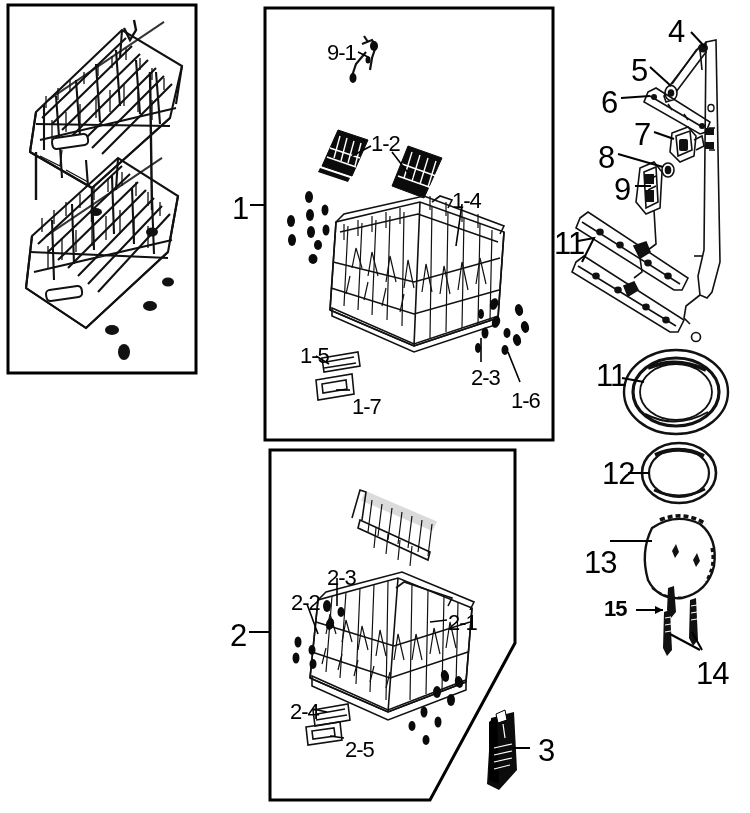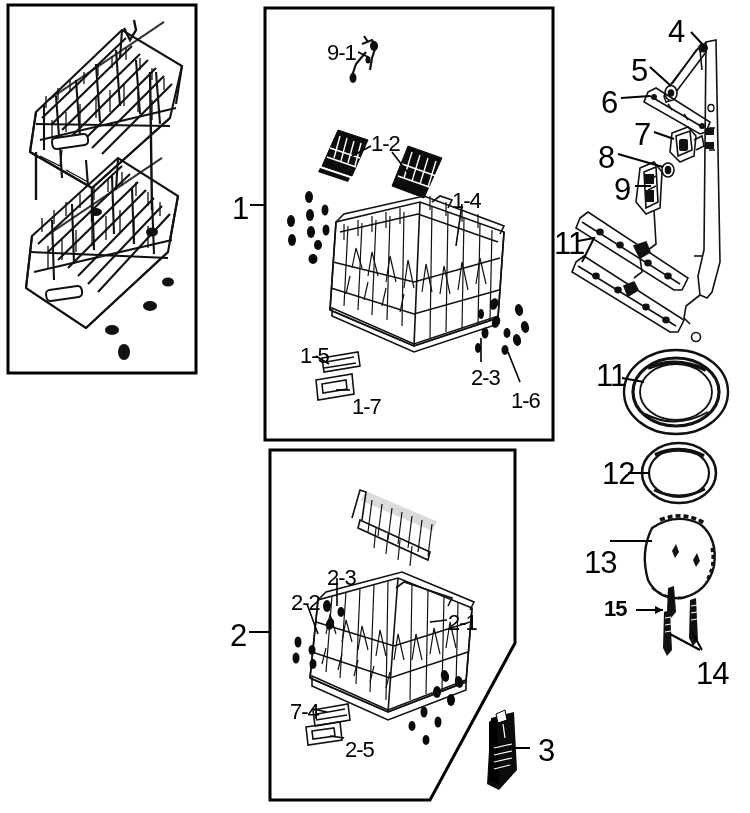--- a/index.html
+++ b/index.html
@@ -489,17 +489,17 @@
     <span class="lbl lbl-sub" style="left:327px;top:42px;">9-1</span>
     <span class="lbl lbl-sub" style="left:371px;top:133px;">1-2</span>
     <span class="lbl lbl-sub" style="left:471px;top:367px;">2-3</span>
     <span class="lbl lbl-sub" style="left:452px;top:190px;">1-4</span>
     <span class="lbl lbl-sub" style="left:300px;top:345px;">1-5</span>
     <span class="lbl lbl-sub" style="left:511px;top:390px;">1-6</span>
     <span class="lbl lbl-sub" style="left:352px;top:396px;">1-7</span>
     <span class="lbl lbl-sub" style="left:448px;top:612px;">2-1</span>
     <span class="lbl lbl-sub" style="left:291px;top:592px;">2-2</span>
     <span class="lbl lbl-sub" style="left:327px;top:567px;">2-3</span>
-    <span class="lbl lbl-sub" style="left:290px;top:701px;">7-4</span>
+    <span class="lbl lbl-sub" style="left:290px;top:701px;">2-4</span>
     <span class="lbl lbl-sub" style="left:345px;top:731px;margin-top:8px;">2-5</span>
   </div>
 
 </div>
 
 </body></html>

